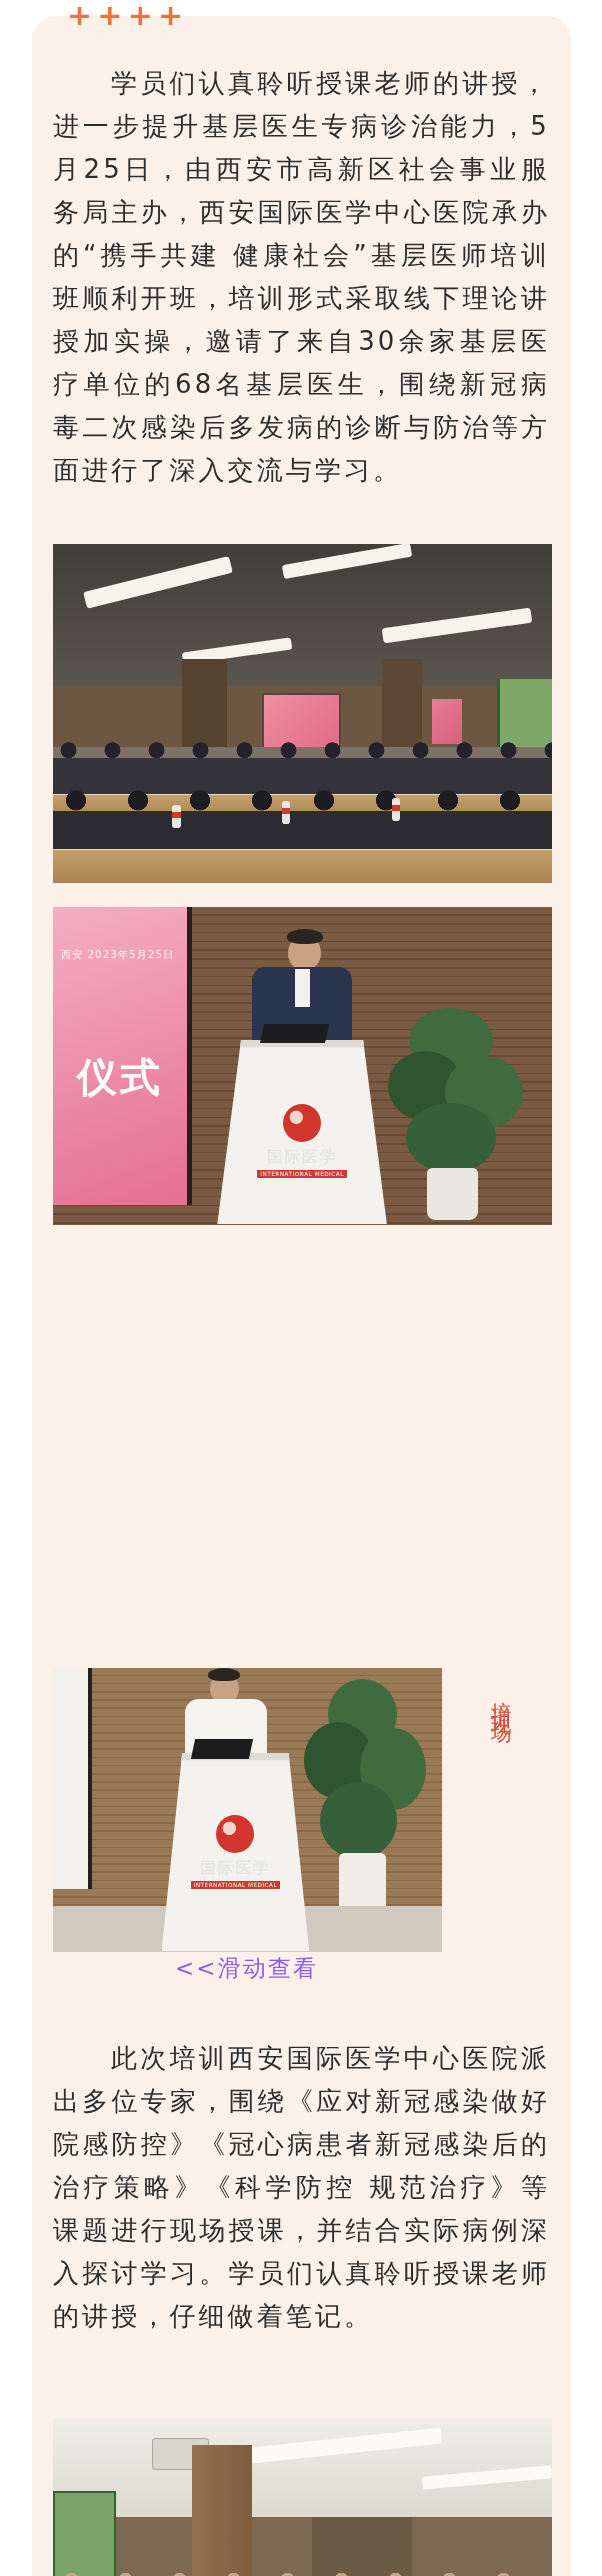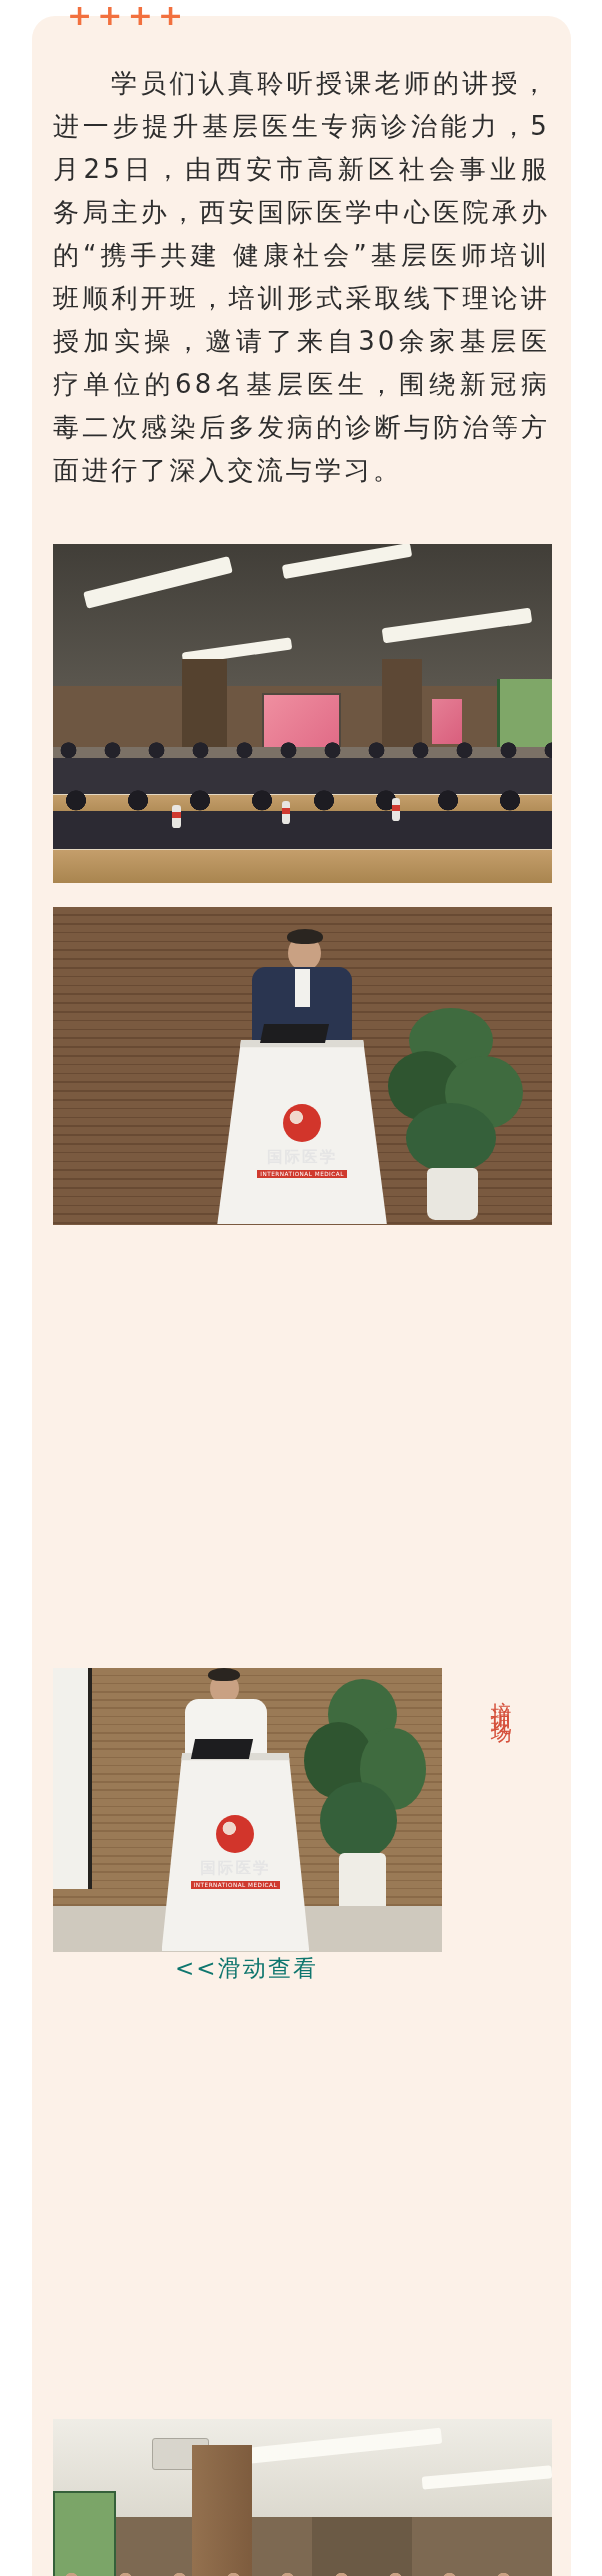--- a/index.html
+++ b/index.html
@@ -49,21 +49,21 @@
   
   .ph4-ceiling{position:absolute;left:0;top:0;width:100%;height:30%;background:linear-gradient(#efede6,#dcd9cf);}
   .projector{position:absolute;left:20%;top:6%;width:11%;height:9%;background:#d8d5cc;border:1.5px solid #a9a69c;border-radius:3.1px;}
   .ph4-wall{position:absolute;left:0;top:30%;width:100%;height:24%;background:#7d6952;}
   .ph4-pillar{position:absolute;left:28%;top:8%;width:12%;height:46%;background:linear-gradient(90deg,#94714f,#7e5c3e);}
   .ph4-window{position:absolute;left:0;top:22%;width:12%;height:32%;background:#7ba568;border:2.6px solid #35603a;}
   .bottle{position:absolute;width:8.2px;height:23px;background:linear-gradient(#e8e6e2 0 30%,#d03a30 30% 55%,#e8e6e2 55% 100%);border-radius:3.1px;}
   
   .v-label{position:absolute;writing-mode:vertical-rl;text-orientation:upright;color:#d5503b;
     font-size:20.6px;letter-spacing:7.2px;font-weight:500;}
-  .swipe-hint{position:absolute;color:#0f766e;font-size:23px;letter-spacing:2.1px;}
+  .swipe-hint{position:absolute;color:#8b5cf6;font-size:23px;letter-spacing:2.1px;}
 </style>
 </head>
 <body>
 
 <div class="plus-decor">++++</div>
 
 <div class="card">
 
   <div class="para" style="top:46px;">学员们认真聆听授课老师的讲授，进一步提升基层医生专病诊治能力，5月25日，由西安市高新区社会事业服务局主办，西安国际医学中心医院承办的“携手共建 健康社会”基层医师培训班顺利开班，培训形式采取线下理论讲授加实操，邀请了来自30余家基层医疗单位的68名基层医生，围绕新冠病毒二次感染后多发病的诊断与防治等方面进行了深入交流与学习。</div>
 
@@ -84,20 +84,24 @@
     <div class="desk-band" style="top:74%;height:7%;"></div>
     <div class="crowd-band" style="top:72%;height:20%;background-image:radial-gradient(circle at 23px 12.4px,#1d1c22 9.8px,transparent 10.3px),linear-gradient(transparent 0 23px,#2c2a33 23px 100%);background-size:62px 100%,100% 100%;"></div>
     <div class="desk-band" style="top:90%;height:10%;"></div>
     <div class="bottle" style="left:46%;top:76%;"></div>
     <div class="bottle" style="left:68%;top:75%;"></div>
     <div class="bottle" style="left:24%;top:77%;"></div>
   </div>
 
   <div class="photo" style="top:891px;height:318px;">
     <div class="slats"></div>
+    <div class="pink-screen">
+      <div class="screen-date">西安 2023年5月25日</div>
+      <div class="screen-title">仪式</div>
+    </div>
     <div class="plant" style="left:66%;top:32%;width:30%;height:68%;">
       <div class="leaf" style="left:18%;top:0;width:56%;height:30%;"></div>
       <div class="leaf" style="left:4%;top:20%;width:50%;height:32%;background:#2f5530;"></div>
       <div class="leaf" style="left:42%;top:22%;width:52%;height:34%;"></div>
       <div class="leaf" style="left:16%;top:44%;width:60%;height:32%;background:#35603a;"></div>
       <div class="pot" style="left:30%;top:74%;width:34%;height:24%;"></div>
     </div>
     <div class="head" style="left:47.2%;top:9%;width:33px;height:36px;"></div>
     <div class="hair" style="left:47%;top:7%;width:36px;height:15.5px;"></div>
     <div class="torso" style="left:40%;top:19%;width:20%;height:28%;background:#2a3550;"></div>
@@ -130,20 +134,21 @@
     <div class="laptop" style="left:36%;top:25%;width:15%;height:7%;"></div>
     <div class="podium-logo" style="left:28%;top:52%;width:38%;">
       <div class="logo-disc"></div>
       <div class="logo-cn">国际医学</div>
       <div class="logo-en">INTERNATIONAL MEDICAL</div>
     </div>
   </div>
   <div class="v-label" style="left:455px;top:1669px;">培训现场</div>
   <div class="swipe-hint" style="left:143px;top:1937px;">&lt;&lt;滑动查看</div>
 
+  <div class="para" style="top:2021px;">此次培训西安国际医学中心医院派出多位专家，围绕《应对新冠感染做好院感防控》《冠心病患者新冠感染后的治疗策略》《科学防控 规范治疗》等课题进行现场授课，并结合实际病例深入探讨学习。学员们认真聆听授课老师的讲授，仔细做着笔记。</div>
 
   <div class="photo" style="top:2403px;height:328px;">
     <div class="ph4-ceiling"></div>
     <div class="strip" style="left:38%;top:6%;width:40%;height:5%;transform:rotate(-6deg);background:#fbfaf4;"></div>
     <div class="strip" style="left:74%;top:16%;width:26%;height:4%;transform:rotate(-5deg);background:#fbfaf4;"></div>
     <div class="projector"></div>
     <div class="ph4-wall"></div>
     <div class="ph4-window"></div>
     <div class="ph4-pillar"></div>
     <div style="position:absolute;left:52%;top:30%;width:20%;height:24%;background:#6b5a45;"></div>

